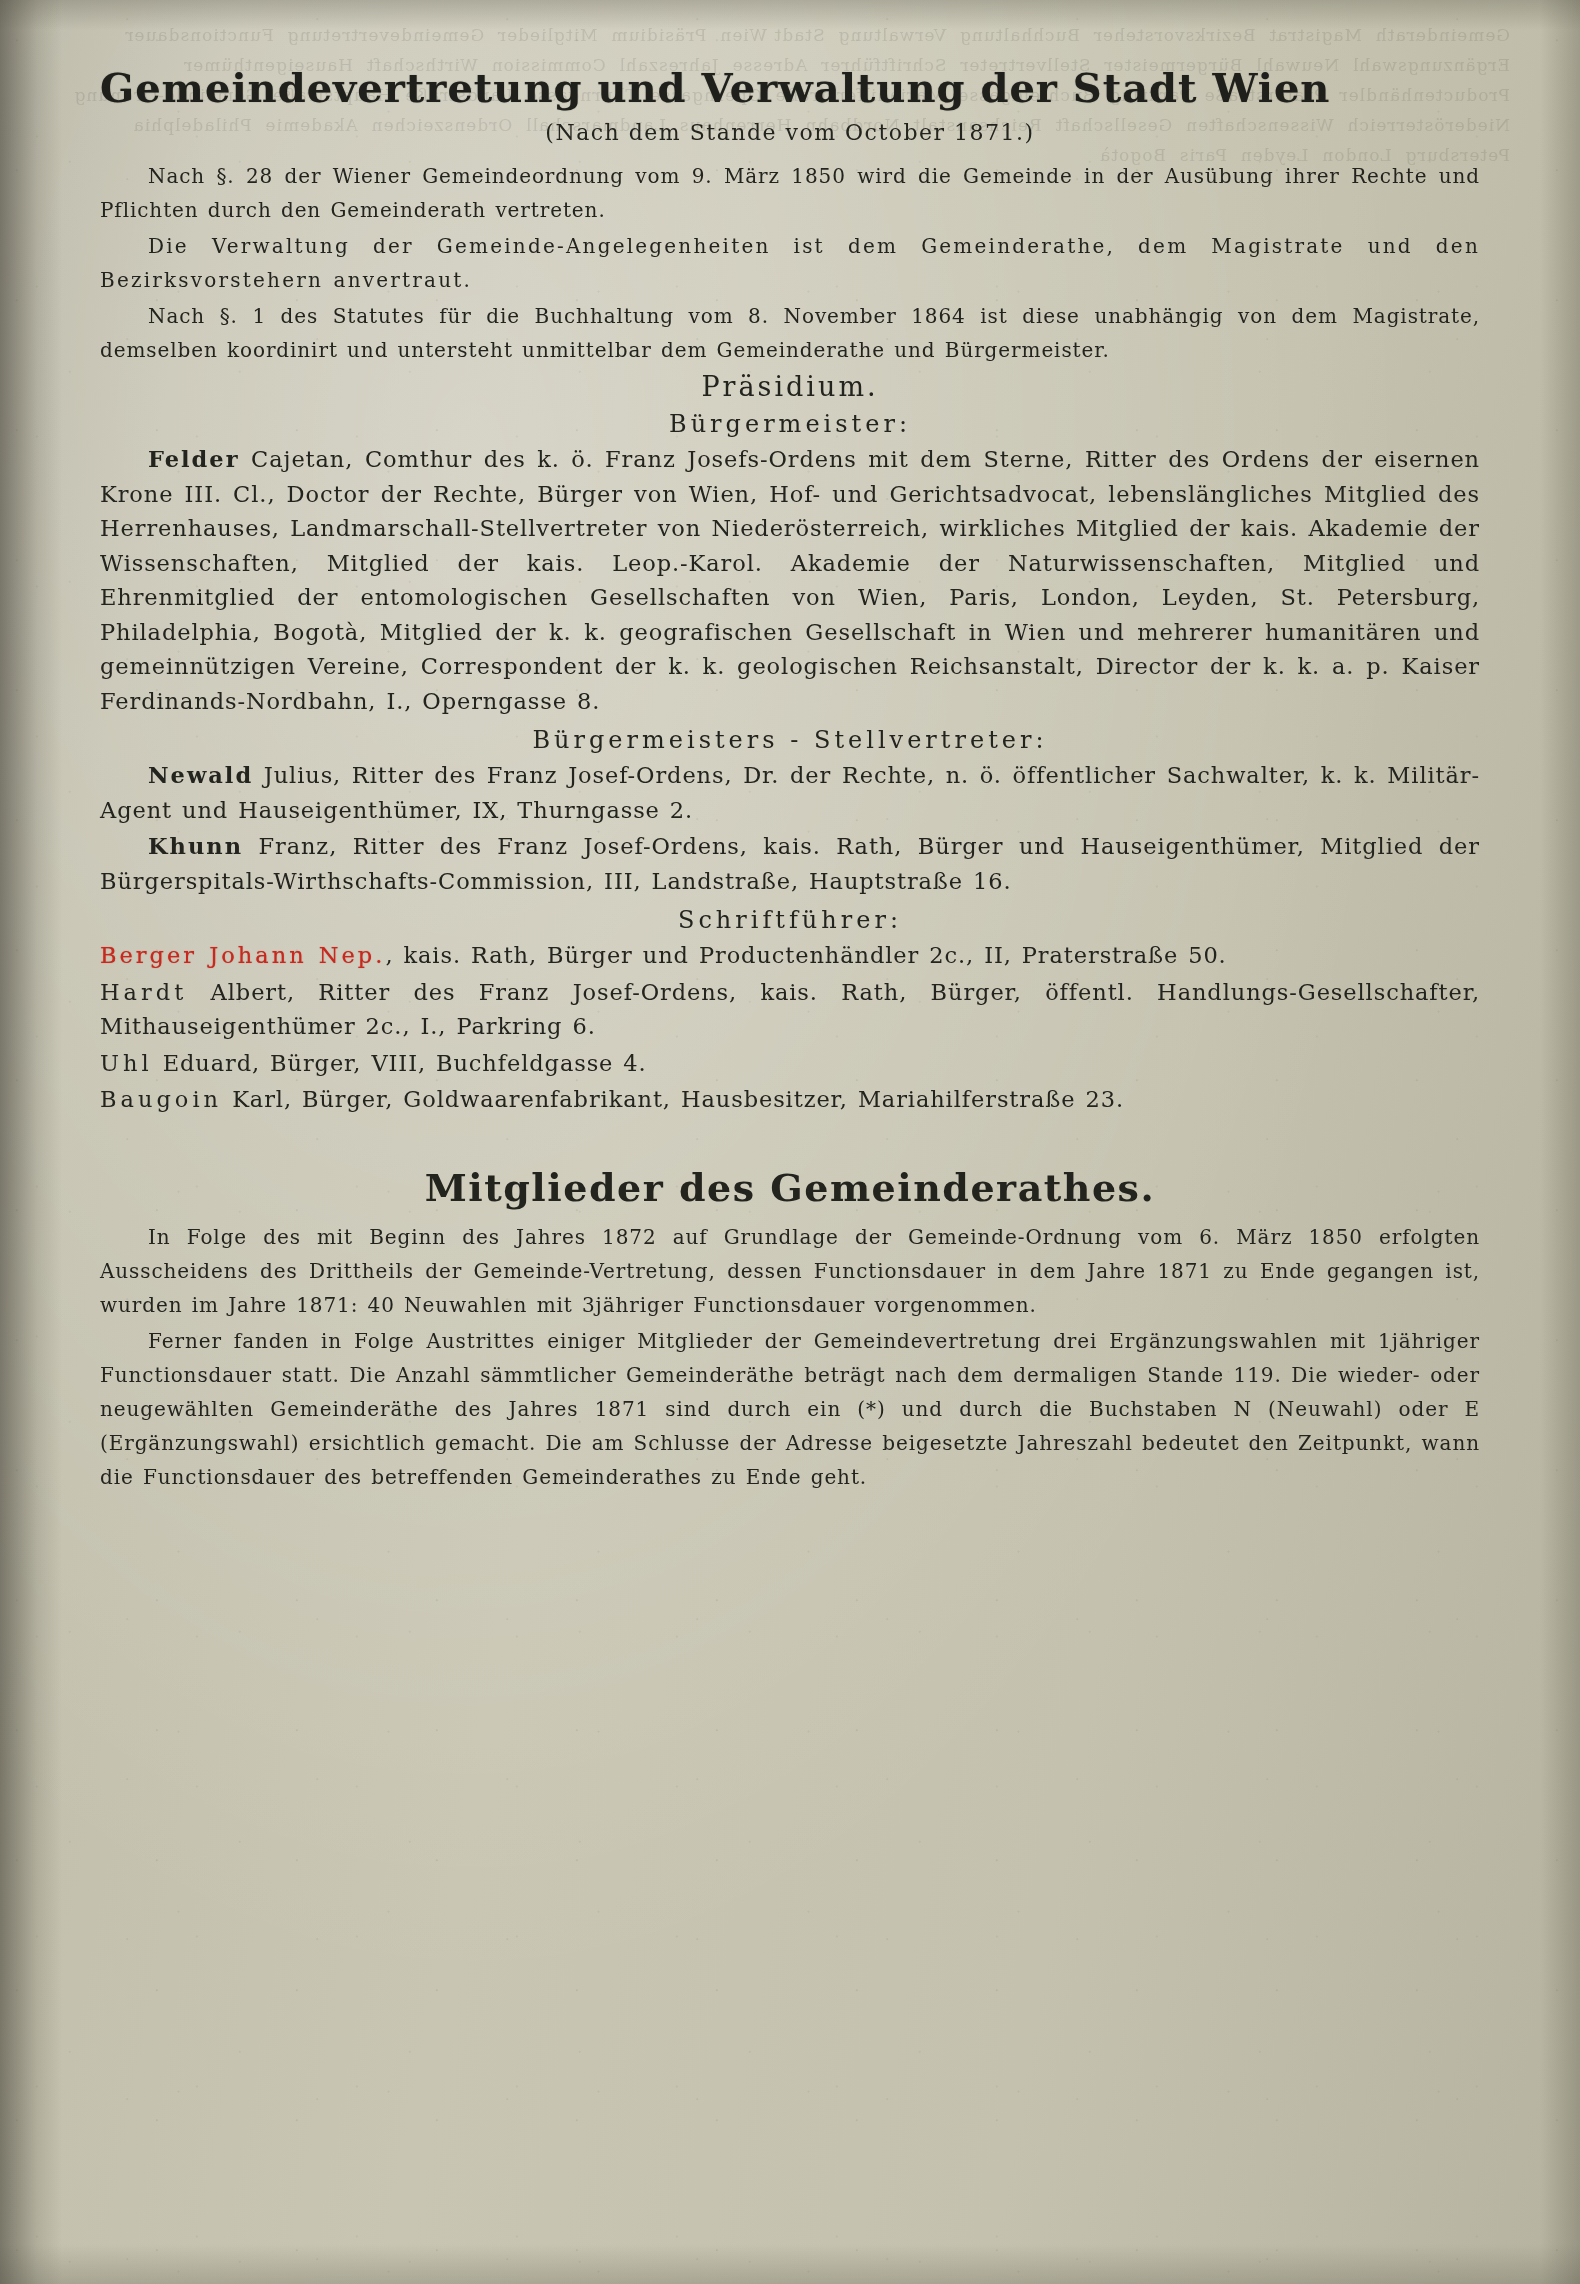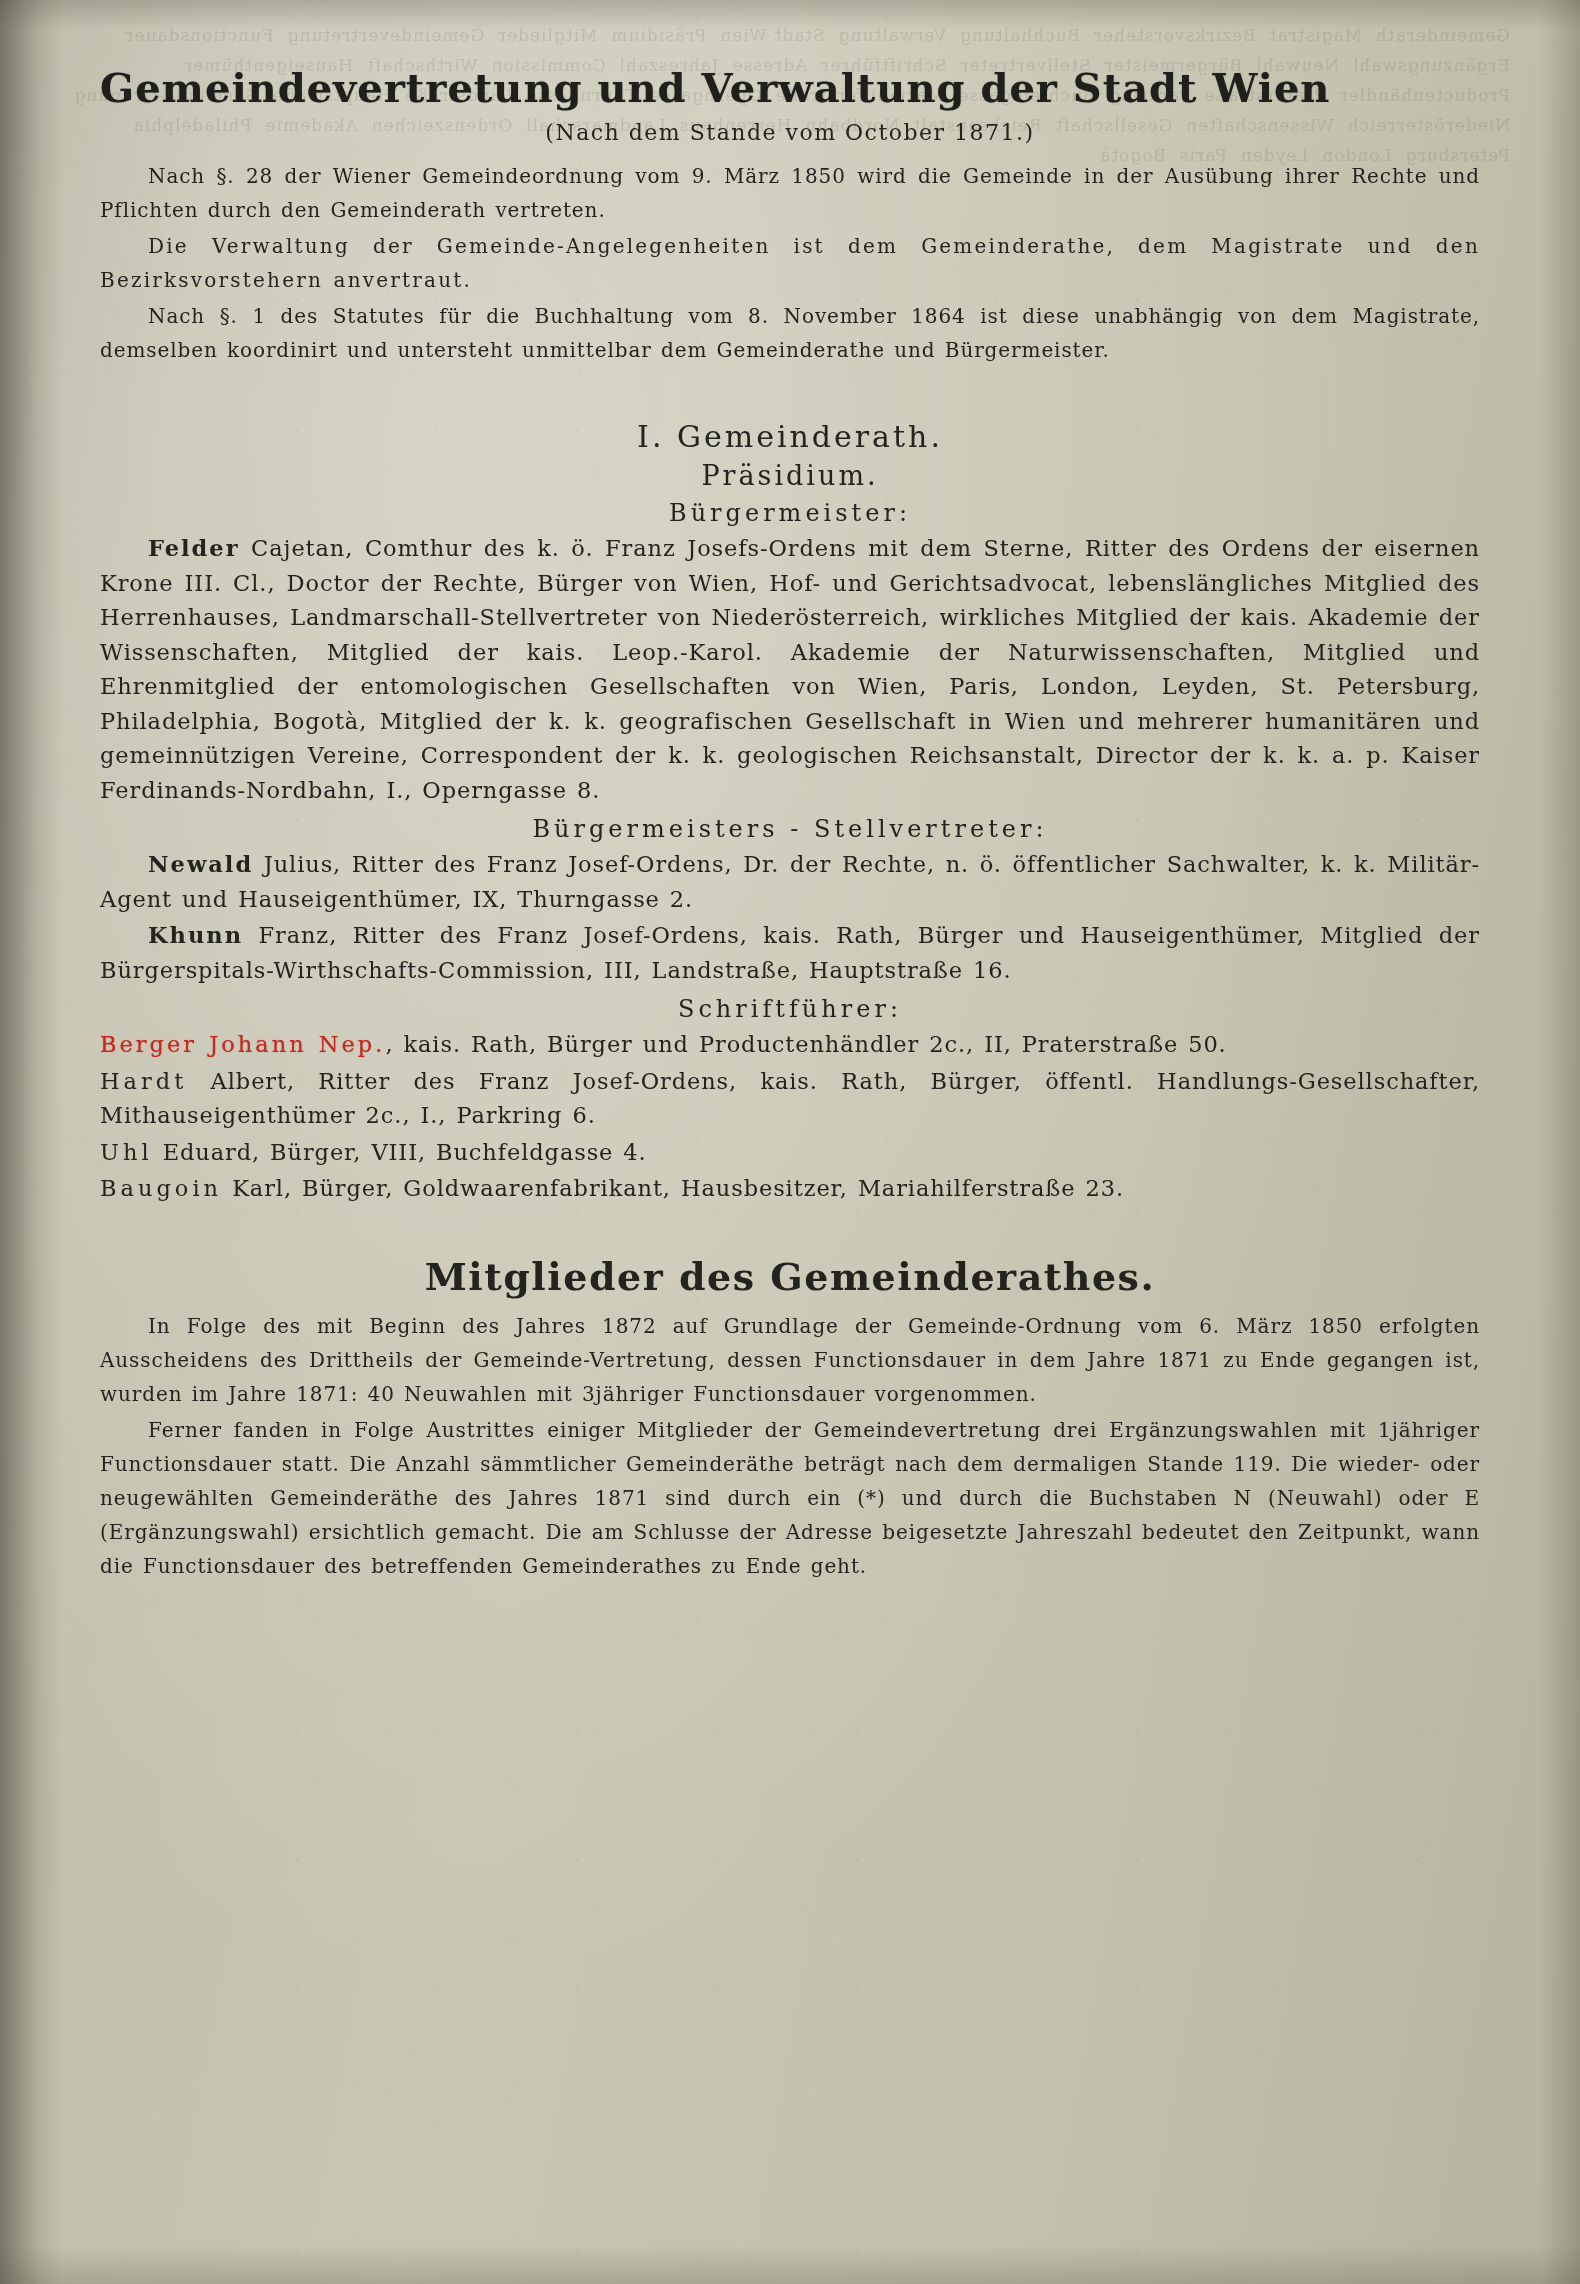--- a/index.html
+++ b/index.html
@@ -194,21 +194,20 @@
   <div class="content">
 
     <h1 class="doc-title">Gemeindevertretung und Verwaltung der Stadt Wien</h1>
 
     <div class="subtitle">(Nach dem Stande vom October 1871.)</div>
 
     <p class="para">Nach §. 28 der Wiener Gemeindeordnung vom 9. März 1850 wird die Gemeinde in der Ausübung ihrer Rechte und Pflichten durch den Gemeinderath vertreten.</p>
     <p class="para spaced">Die Verwaltung der Gemeinde-Angelegenheiten ist dem Gemeinderathe, dem Magistrate und den Bezirksvorstehern anvertraut.</p>
     <p class="para">Nach §. 1 des Statutes für die Buchhaltung vom 8. November 1864 ist diese unabhängig von dem Magistrate, demselben koordinirt und untersteht unmittelbar dem Gemeinderathe und Bürgermeister.</p>
 
-    <h2 class="section">I. Gemeinderath.</h2>
     <h3 class="subsection">Präsidium.</h3>
 
     <h4 class="role">Bürgermeister:</h4>
 
     <p class="entry indent">
       <span class="name">Felder</span>
       <span>Cajetan, Comthur des k. ö. Franz Josefs-Ordens mit dem Sterne, Ritter des Ordens der eisernen Krone III. Cl., Doctor der Rechte, Bürger von Wien, Hof- und Gerichtsadvocat, lebenslängliches Mitglied des Herrenhauses, Landmarschall-Stellvertreter von Niederösterreich, wirkliches Mitglied der kais. Akademie der Wissenschaften, Mitglied der kais. Leop.-Karol. Akademie der Naturwissenschaften, Mitglied und Ehrenmitglied der entomologischen Gesellschaften von Wien, Paris, London, Leyden, St. Petersburg, Philadelphia, Bogotà, Mitglied der k. k. geografischen Gesellschaft in Wien und mehrerer humanitären und gemeinnützigen Vereine, Correspondent der k. k. geologischen Reichsanstalt, Director der k. k. a. p. Kaiser Ferdinands-Nordbahn, I., Operngasse 8.</span>
     </p>
 
     <h4 class="role">Bürgermeisters - Stellvertreter:</h4>

